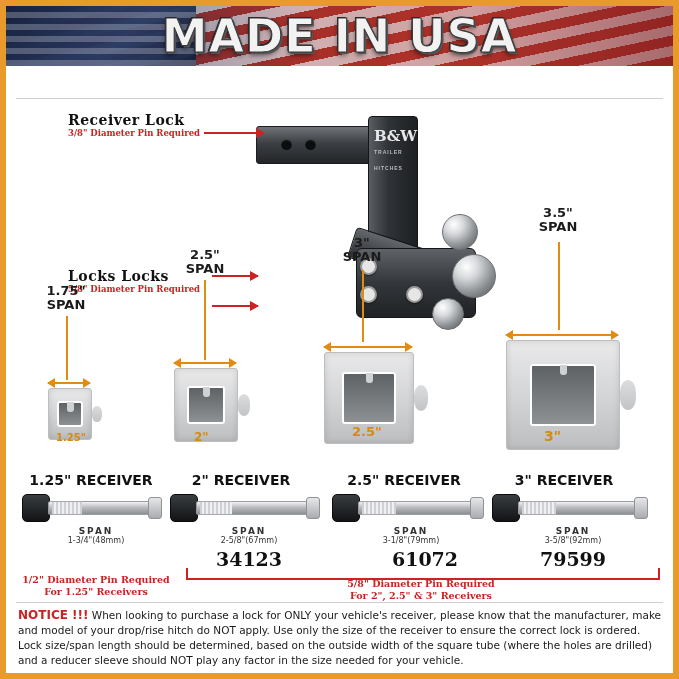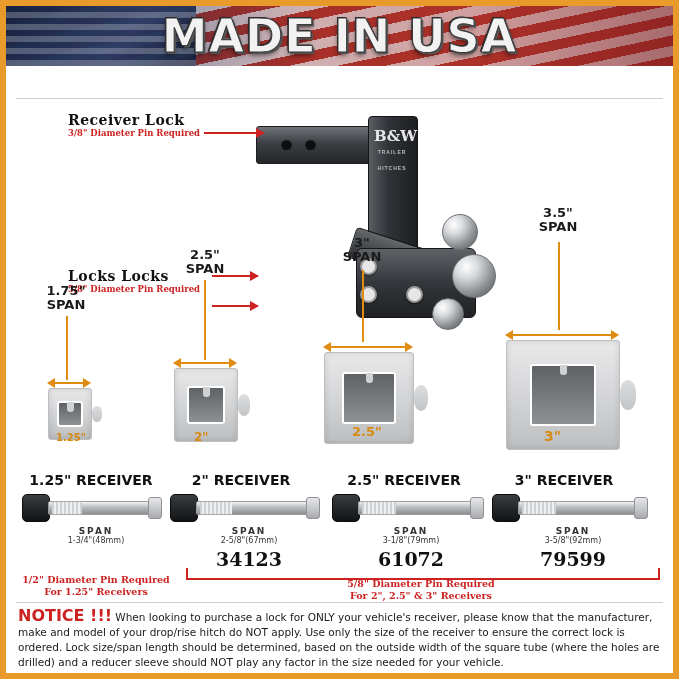--- a/index.html
+++ b/index.html
@@ -67,21 +67,21 @@
   .shank .hole.h1{left:24px;}
   .shank .hole.h2{left:48px;}
   .upright{
     position:absolute;left:112px;top:8px;width:48px;height:150px;
     background:linear-gradient(90deg,#5a5d61 0%,#303337 40%,#1d1f22 100%);
     border-radius:4px;border:1px solid #141517;
   }
   .bw-logo{
     position:absolute;left:118px;top:20px;width:36px;height:40px;
     color:#e8e8e8;font-family:"DejaVu Serif", serif;font-weight:bold;font-size:15px;
-    text-align:center;line-height:16px;
+    line-height:16px;
   }
   .bw-logo small{display:block;font-size:5px;letter-spacing:1px;color:#bdbdbd;font-family:"Liberation Sans",sans-serif;}
   .arm{
     position:absolute;left:96px;top:118px;width:96px;height:30px;
     background:linear-gradient(180deg,#64676b,#2b2d30);
     transform:rotate(18deg);transform-origin:left center;border-radius:4px;border:1px solid #151618;
   }
   .headblock{
     position:absolute;left:100px;top:140px;width:118px;height:68px;
     background:linear-gradient(180deg,#5f6266 0%,#33363a 50%,#202225 100%);
@@ -181,21 +181,21 @@
   .note-red{
     position:absolute;text-align:center;font-family:"DejaVu Serif", serif;font-size:9.5px;color:#cc2222;
     line-height:12px;font-weight:bold;
   }
   
   .hr-bot{position:absolute;left:10px;top:596px;width:647px;height:1px;background:#cfcfcf;}
   .notice{
     position:absolute;left:12px;top:602px;width:645px;
     font-family:"DejaVu Sans", sans-serif;font-size:10.5px;color:#1a1a1a;line-height:15px;text-align:left;
   }
-  .notice b{color:#cc2222;font-size:16px;}
+  .notice b{color:#cc2222;font-size:12px;}
 </style>
 </head>
 <body>
 
 <div class="page">
 
   <div class="hdr">
     <div class="hdr-title">MADE IN USA</div>
   </div>
   <div class="hr-top"></div>
@@ -330,21 +330,21 @@
     <div class="lock" style="left:326px;top:394px;width:158px;height:30px;">
       <div class="head"></div>
       <div class="shaft" style="left:26px;width:114px;"></div>
       <div class="ridges" style="left:30px;width:34px;"></div>
       <div class="cap" style="left:138px;"></div>
     </div>
     <div class="prod-span" style="left:326px;top:426px;width:158px;">
       <span class="sp">SPAN</span><br>
       <span>3-1/8"(79mm)</span>
     </div>
-    <div class="prod-num" style="left:326px;top:448px;width:158px;text-align:center;">61072</div>
+    <div class="prod-num" style="left:340px;top:448px;width:158px;text-align:center;">61072</div>
 
     <div class="lock" style="left:486px;top:394px;width:162px;height:30px;">
       <div class="head"></div>
       <div class="shaft" style="left:26px;width:118px;"></div>
       <div class="ridges" style="left:30px;width:34px;"></div>
       <div class="cap" style="left:142px;"></div>
     </div>
     <div class="prod-span" style="left:486px;top:426px;width:162px;">
       <span class="sp">SPAN</span><br>
       <span>3-5/8"(92mm)</span>

